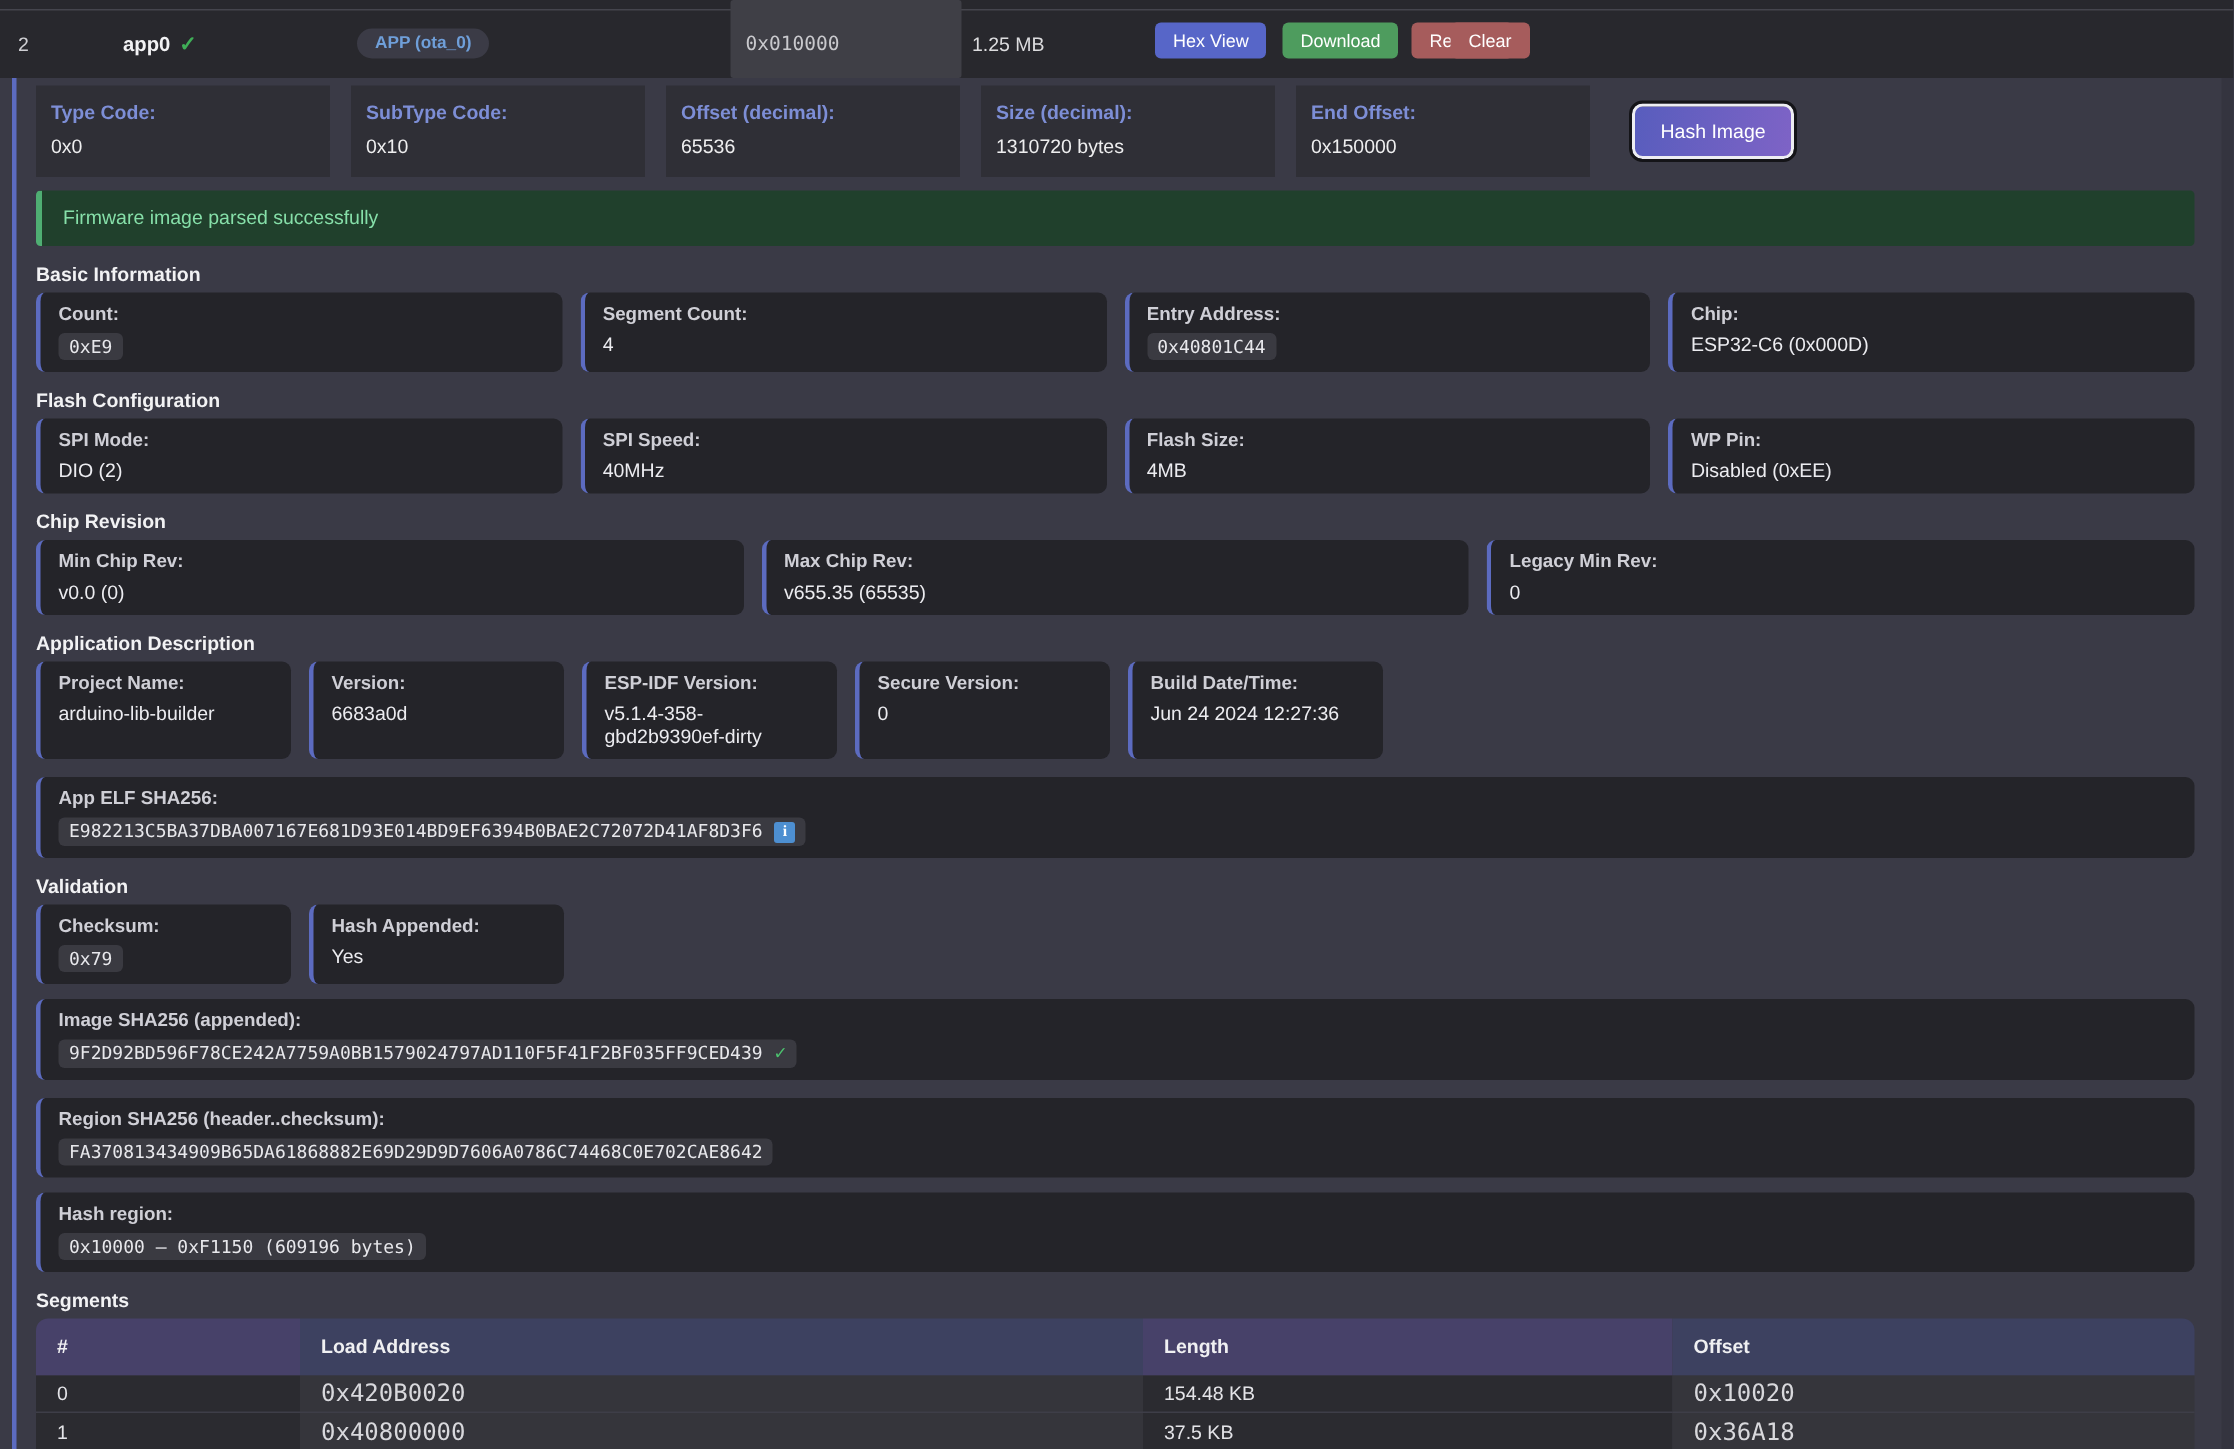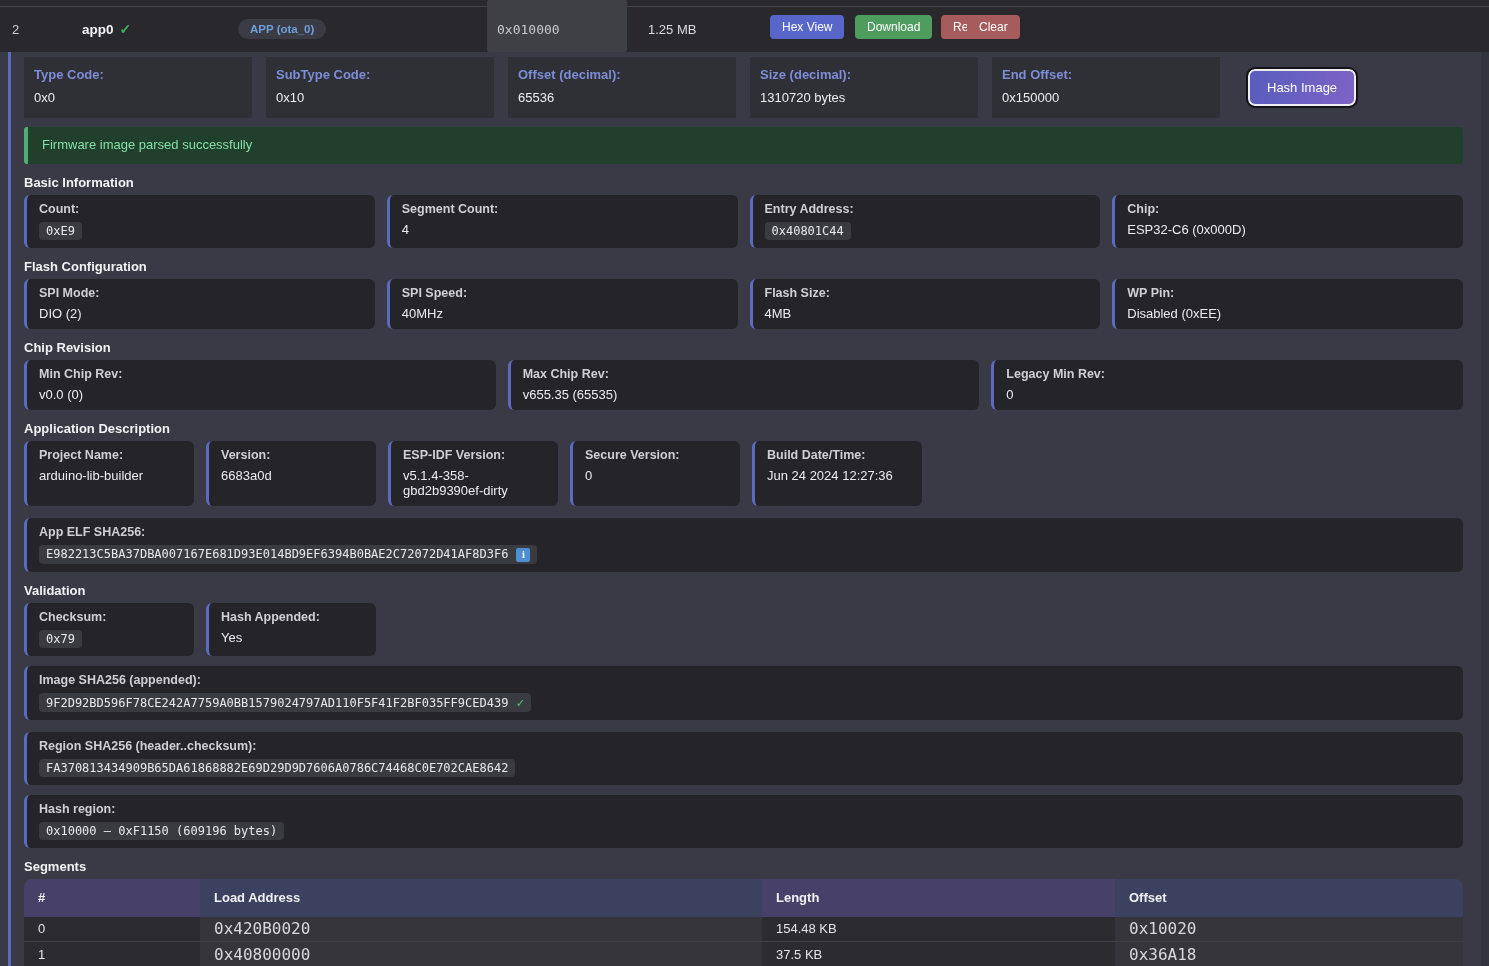--- a/index.html
+++ b/index.html
@@ -22,21 +22,21 @@
   .toprow .abs { position:absolute; top:6px; height:46px; display:flex; align-items:center; }
   .pt-index { left:12px; color:#cfcfd3; }
   .pt-name  { left:82px; color:#f2f2f4; font-weight:bold; font-size:13.5px; }
   .pt-check { color:#3fae57; font-weight:bold; margin-left:6px; font-size:14px; }
   .pt-badge-wrap { left:238px; }
   .pt-badge {
     background:#3b3b46; color:#6f9fd9; font-weight:bold; font-size:11.5px;
     padding:4px 12px; border-radius:11px;
   }
   .pt-input {
-    position:absolute; top:0; left:487px; width:140px; height:52px;
+    position:absolute; top:0; left:487px; width:154px; height:52px;
     background:#3f3f46; border:none; color:#c9c9cd;
     font-family:"DejaVu Sans Mono", monospace; font-size:13px;
     padding:6px 0 0 10px; border-radius:2px;
   }
   .pt-size { left:648px; color:#dcdcde; }
   .pt-btn {
     position:absolute; top:15px; height:24px; border:none; border-radius:4px;
     color:#fff; font-size:12px; padding:0 12px; cursor:pointer;
     font-family:"Liberation Sans", sans-serif;
   }
@@ -47,21 +47,21 @@
 
   
   .panel {
     position:absolute; top:52px; left:8px; right:0; bottom:0;
     background:#3a3a46; border-left:3px solid #5c6bc0;
     padding:2px 26px 0 13px; overflow:hidden;
   }
   .scroll-strip { position:absolute; top:0; right:0; width:8px; bottom:0; background:#34343f; }
 
   .metrics { display:flex; gap:14px; margin-top:3px; align-items:center; }
-  .metric { width:228px; height:61px; background:#2f2f36; padding:10px 10px 12px 10px; }
+  .metric { width:196px; height:61px; background:#2f2f36; padding:10px 10px 12px 10px; }
   .metric-label { color:#7d8ed6; font-weight:bold; margin-bottom:8px; }
   .metric-value { color:#eeeeef; }
   .parse-btn {
     margin-left:14px; background:linear-gradient(100deg,#585dbd,#7e63c6);
     color:#fff; font-size:13px; padding:9px 17px;
     border:2px solid #ededf2; outline:2px solid #141418; border-radius:7px; cursor:pointer;
     font-family:"Liberation Sans", sans-serif;
   }
 
   .banner {

